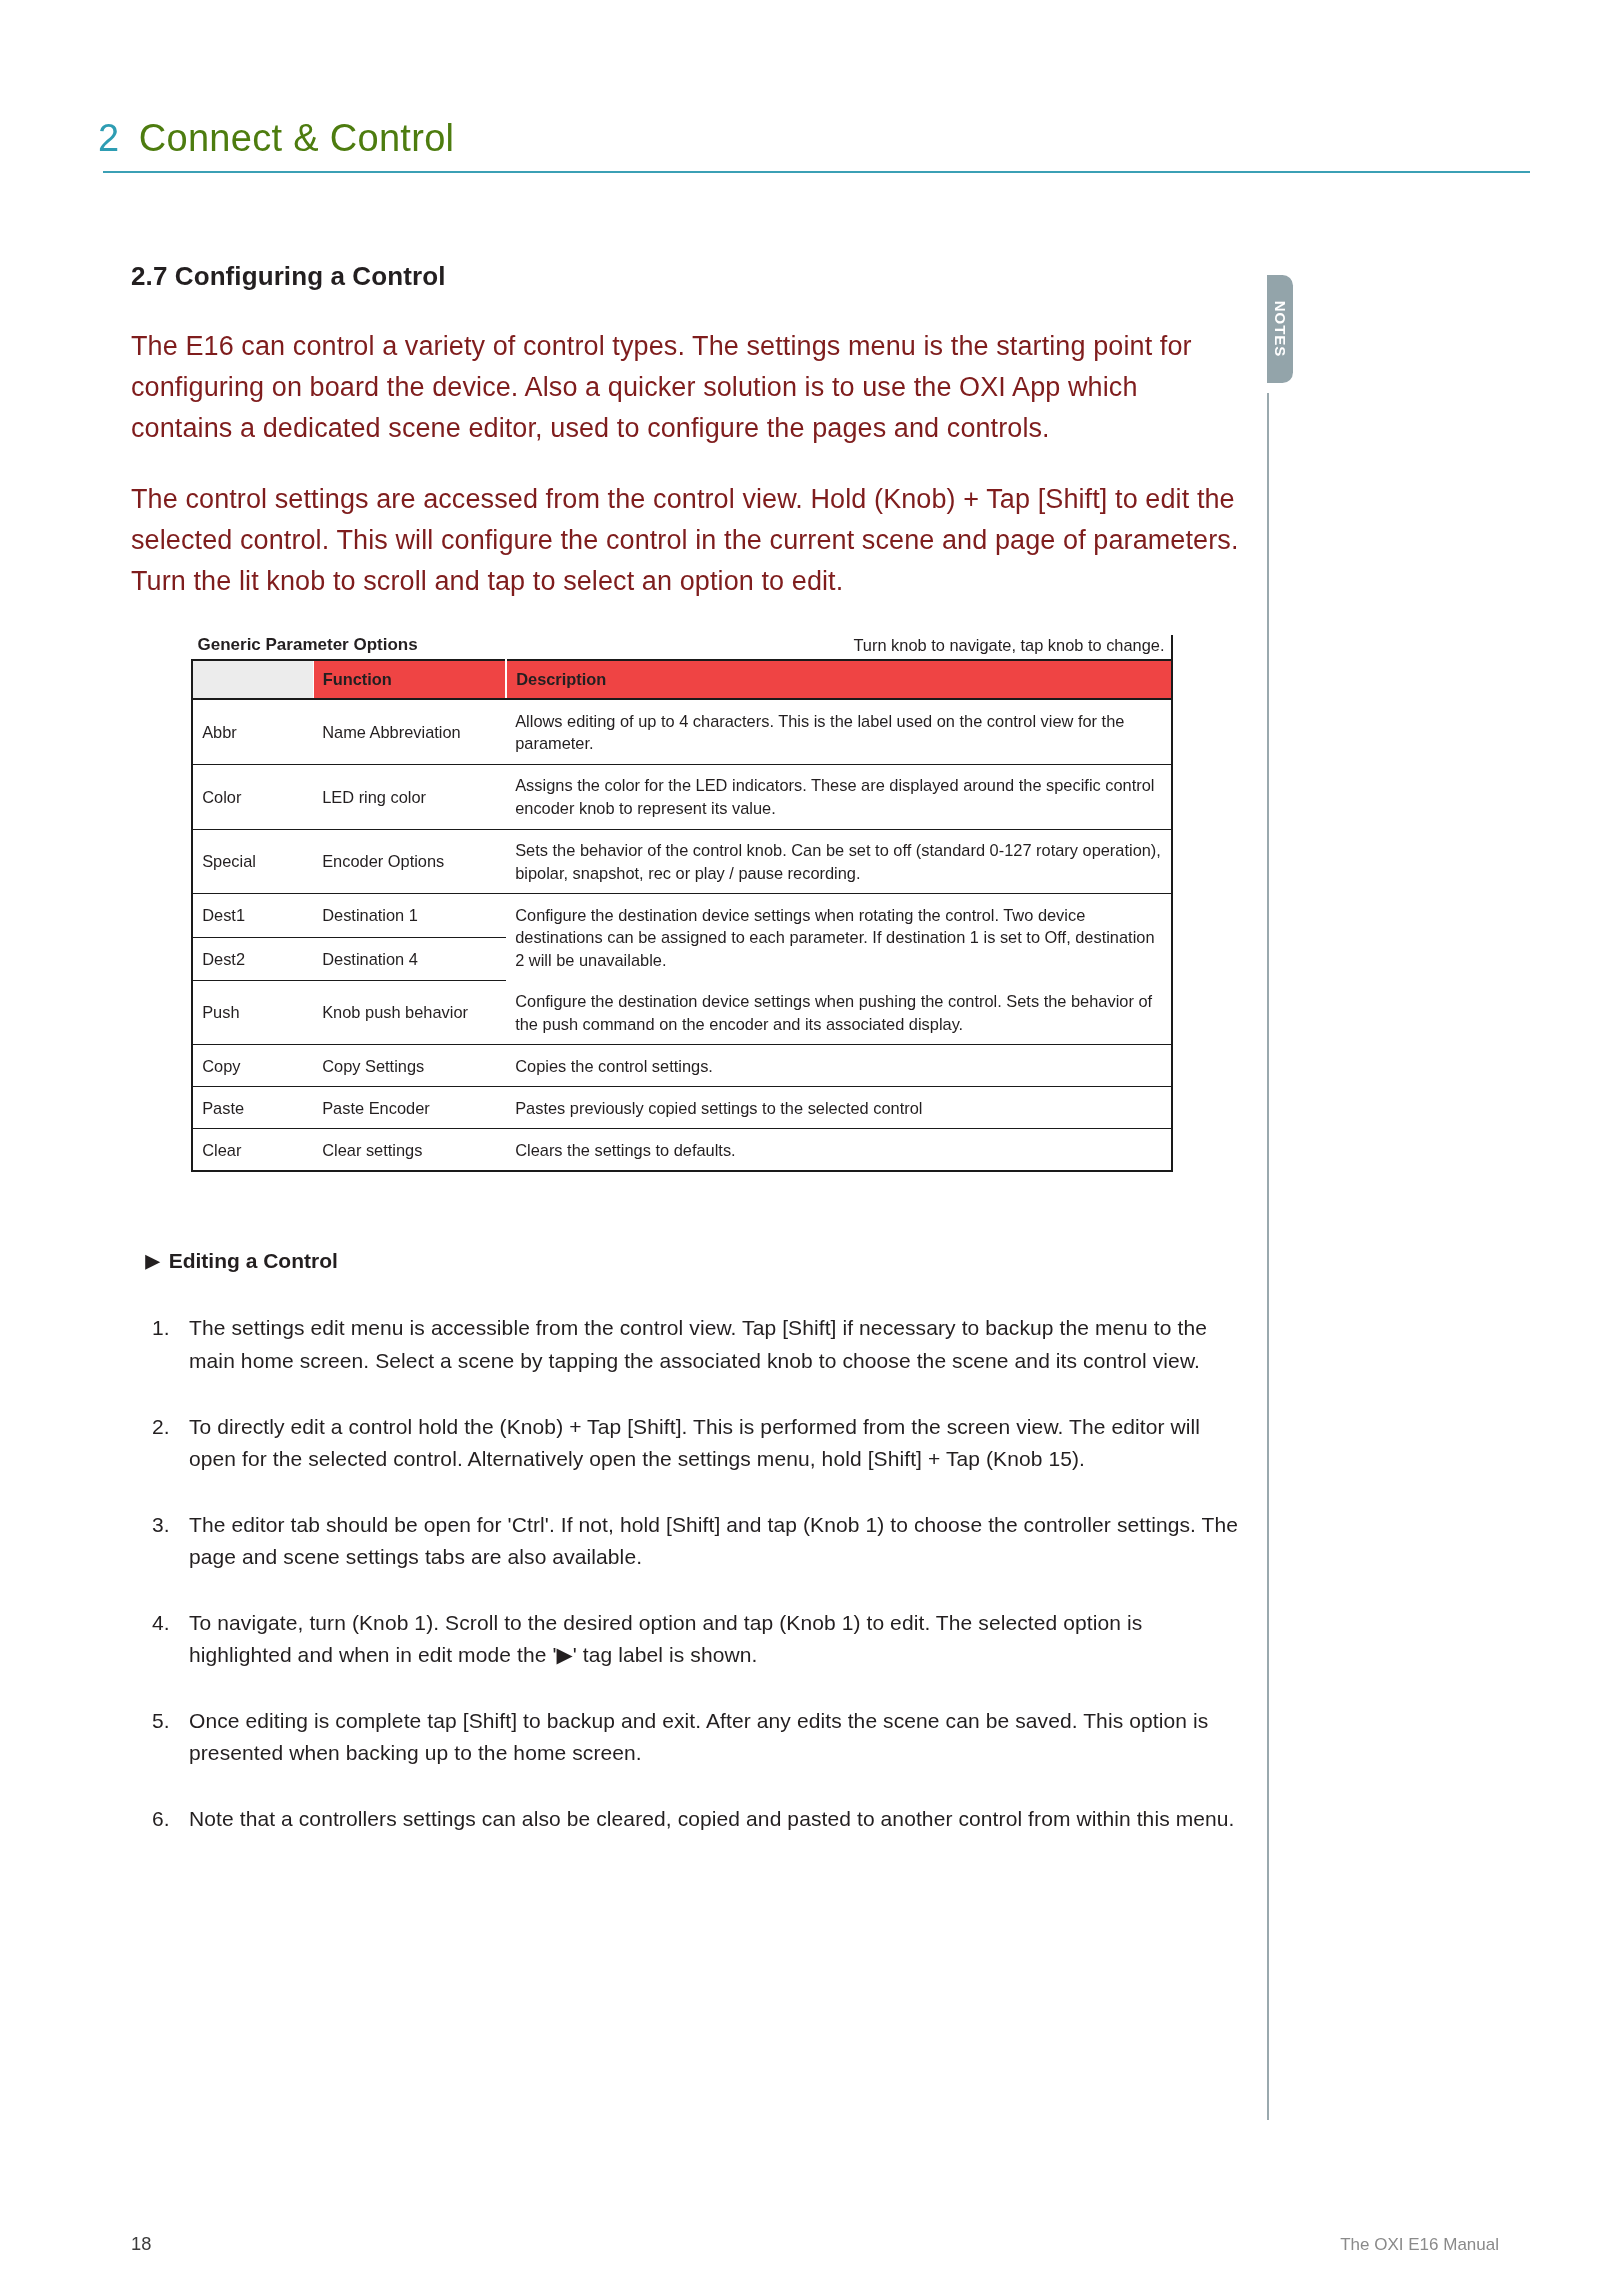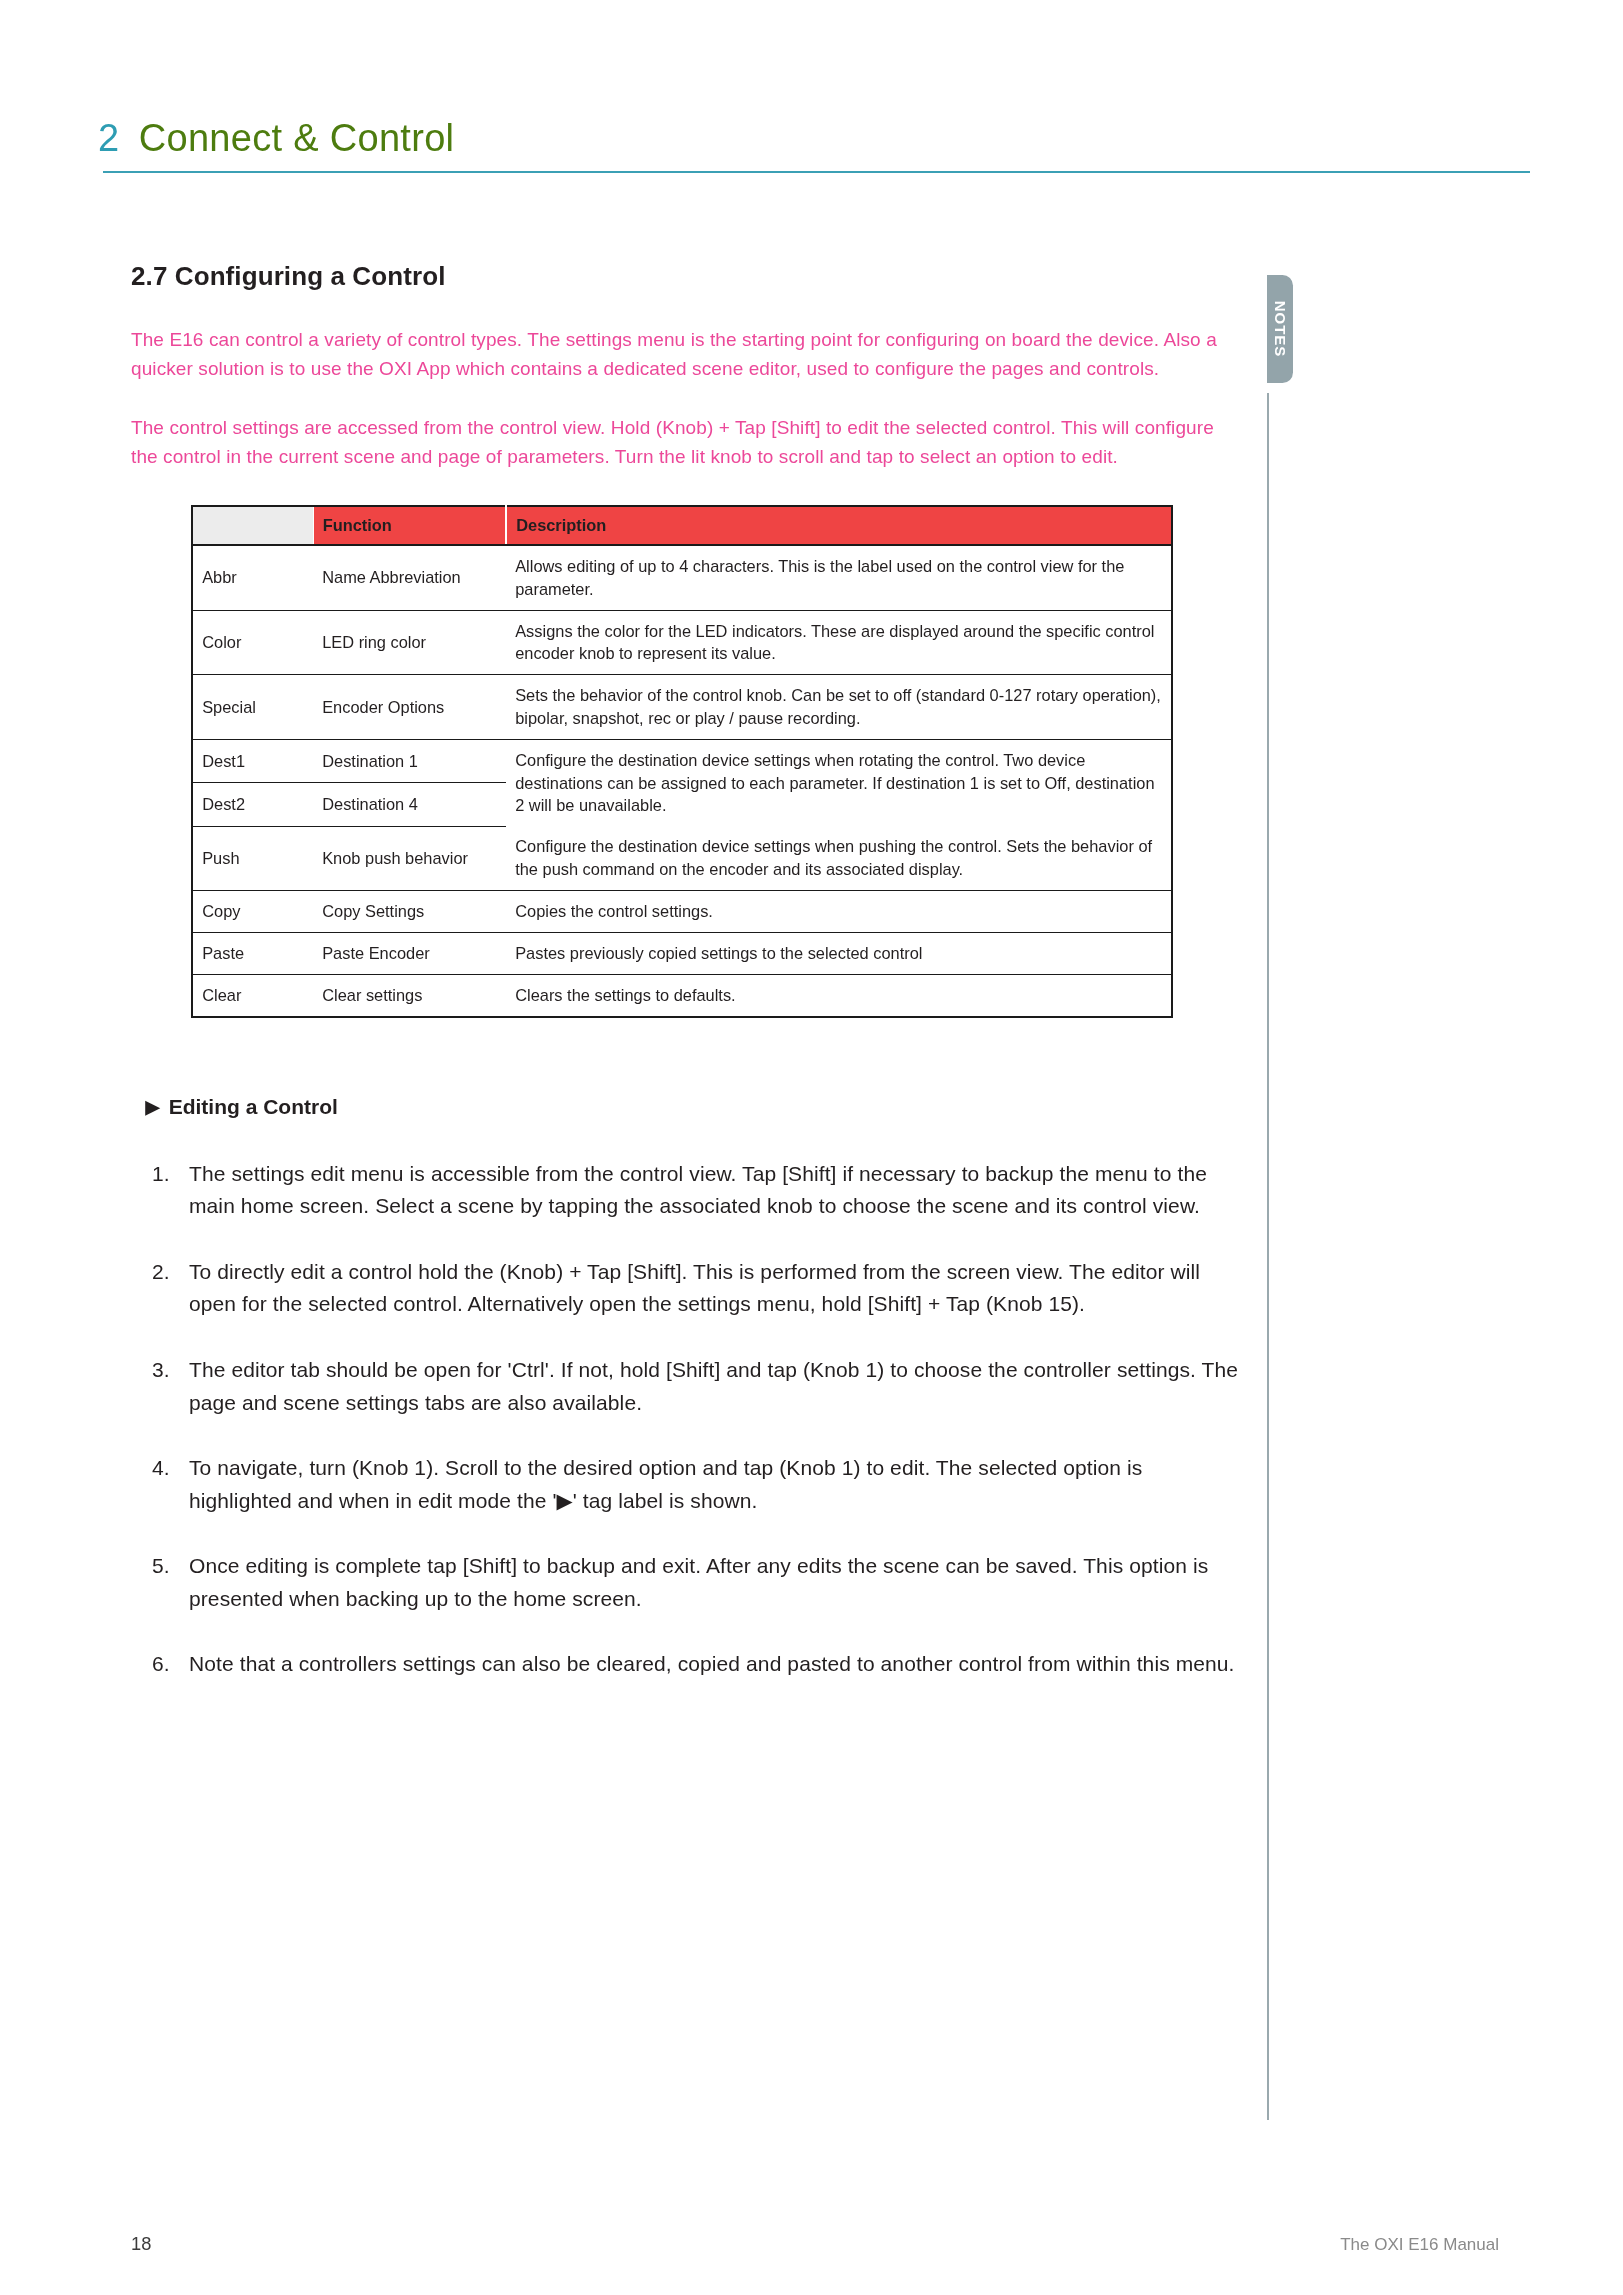--- a/index.html
+++ b/index.html
@@ -100,24 +100,24 @@
 
   .section-heading {
     font-size: 26px;
     font-weight: 700;
     color: #231f20;
     margin: 0 0 34px 0;
     letter-spacing: 0.1px;
   }
 
   p.body {
-    font-size: 19px;
+    font-size: 27px;
     line-height: 1.52;
     margin: 0 0 30px 0;
-    color: #ec4899;
+    color: #7f1d1d;
     letter-spacing: 0.1px;
   }
 
   
   .table-block {
     margin-top: 33px;
     margin-left: 60px;
     width: 982px;
     position: relative;
   }
@@ -279,20 +279,24 @@
   <div class="side-rule"></div>
 
   <div class="content">
 
     <h2 class="section-heading">2.7 Configuring a Control</h2>
 
     <p class="body">The E16 can control a variety of control types. The settings menu is the starting point for configuring on board the device. Also a quicker solution is to use the OXI App which contains a dedicated scene editor, used to configure the pages and controls.</p>
     <p class="body">The control settings are accessed from the control view. Hold (Knob) + Tap [Shift] to edit the selected control. This will configure the control in the current scene and page of parameters. Turn the lit knob to scroll and tap to select an option to edit.</p>
 
     <div class="table-block">
+      <div class="table-caption-row">
+        <span class="table-caption-left">Generic Parameter Options</span>
+        <span class="table-caption-right">Turn knob to navigate, tap knob to change.</span>
+      </div>
 
       <table class="param-table">
         <colgroup>
           <col class="c1">
             <col class="c2">
             <col class="c3">
         </colgroup>
         <thead>
           <tr>
             <th class="blank"></th>

